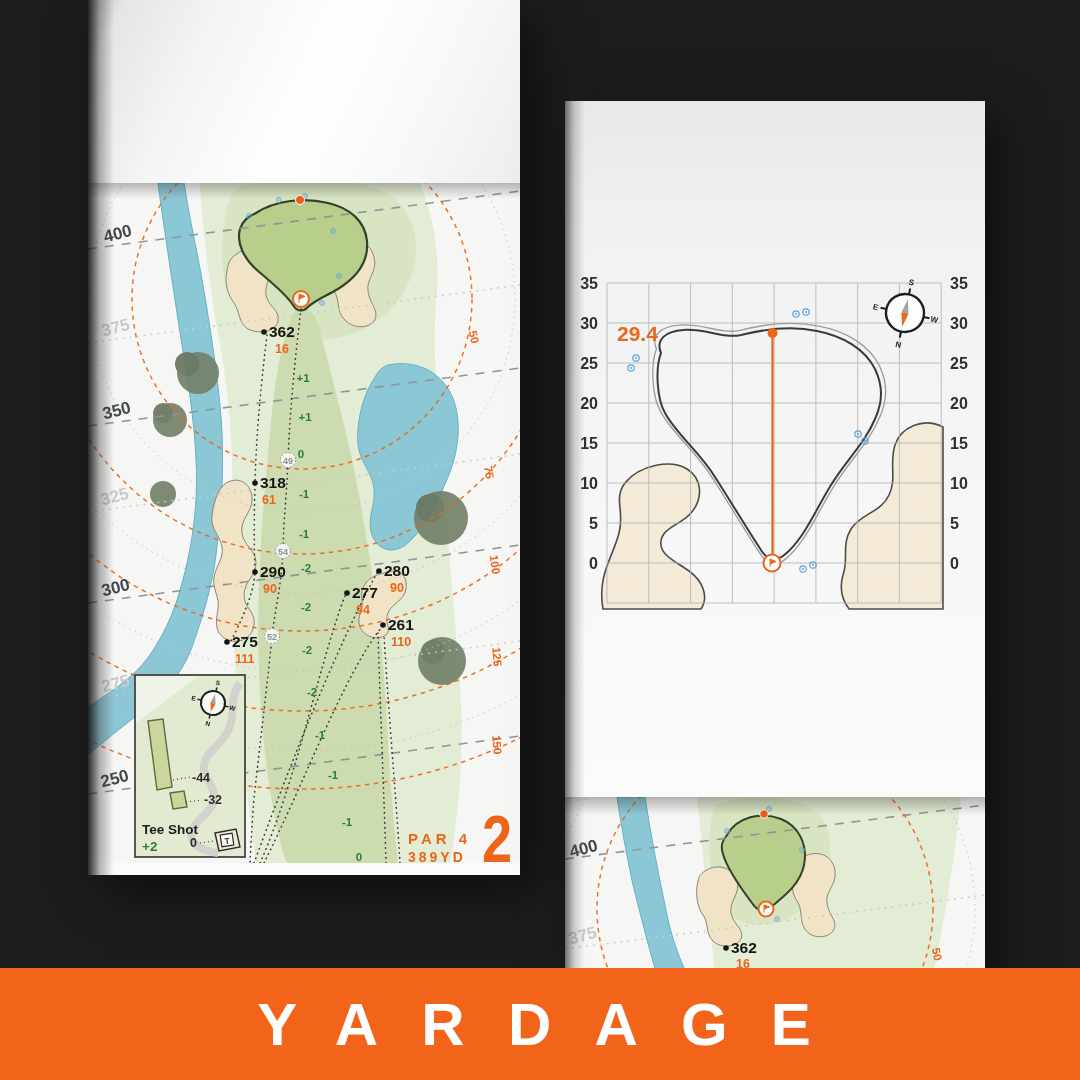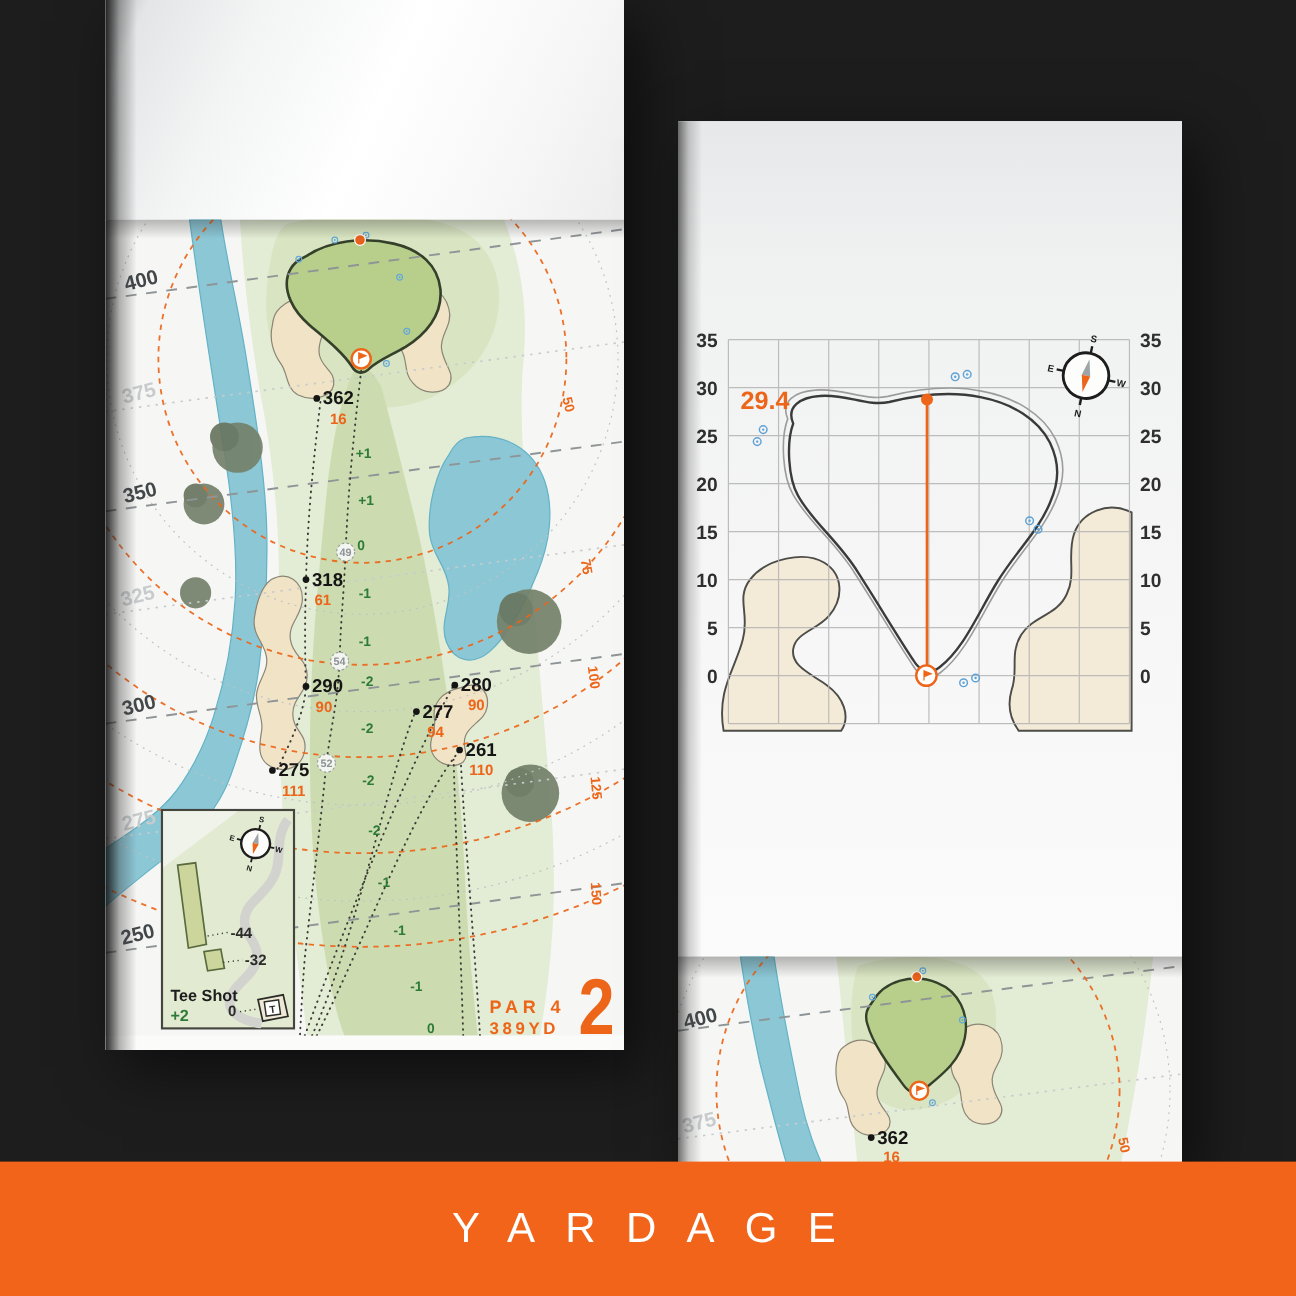--- a/index.html
+++ b/index.html
@@ -13,21 +13,21 @@
   .map-page{position:absolute;left:0;top:183px;width:432px;height:692px;background:#f6f7f5;}
   .spine{position:absolute;top:0;bottom:0;left:0;width:26px;pointer-events:none;
       background:linear-gradient(to right,rgba(15,15,15,.88),rgba(60,60,60,.38) 45%,rgba(255,255,255,0));}
   .bk-right{left:565px;top:101px;width:420px;height:874px;background:#f4f5f4;}
   .chart-page{position:absolute;left:0;top:0;width:420px;height:696px;
       background:linear-gradient(to bottom,#e7e8e9 0%,#f0f1f1 18%,#f6f6f6 55%,#fbfbfb 100%);
       border-bottom:1px solid #d7d7d7;}
   .next-page{position:absolute;left:0;top:696px;width:420px;height:178px;background:#f6f7f5;}
   .banner{position:absolute;left:0;top:968px;width:1080px;height:112px;display:flex;
       align-items:center;justify-content:center;z-index:50;}
-  .banner span{color:#ffffff;font-weight:normal;font-size:35px;letter-spacing:.72em;
+  .banner span{color:#ffffff;font-weight:bold;font-size:60px;letter-spacing:.72em;
       text-indent:.72em;transform:translateX(-0.1em);}
   svg{display:block;}
   text{font-family:"Liberation Sans","DejaVu Sans",sans-serif;}
 </style>
 </head>
 <body>
 
 <div class="stage">
 
   <div class="booklet bk-left">

